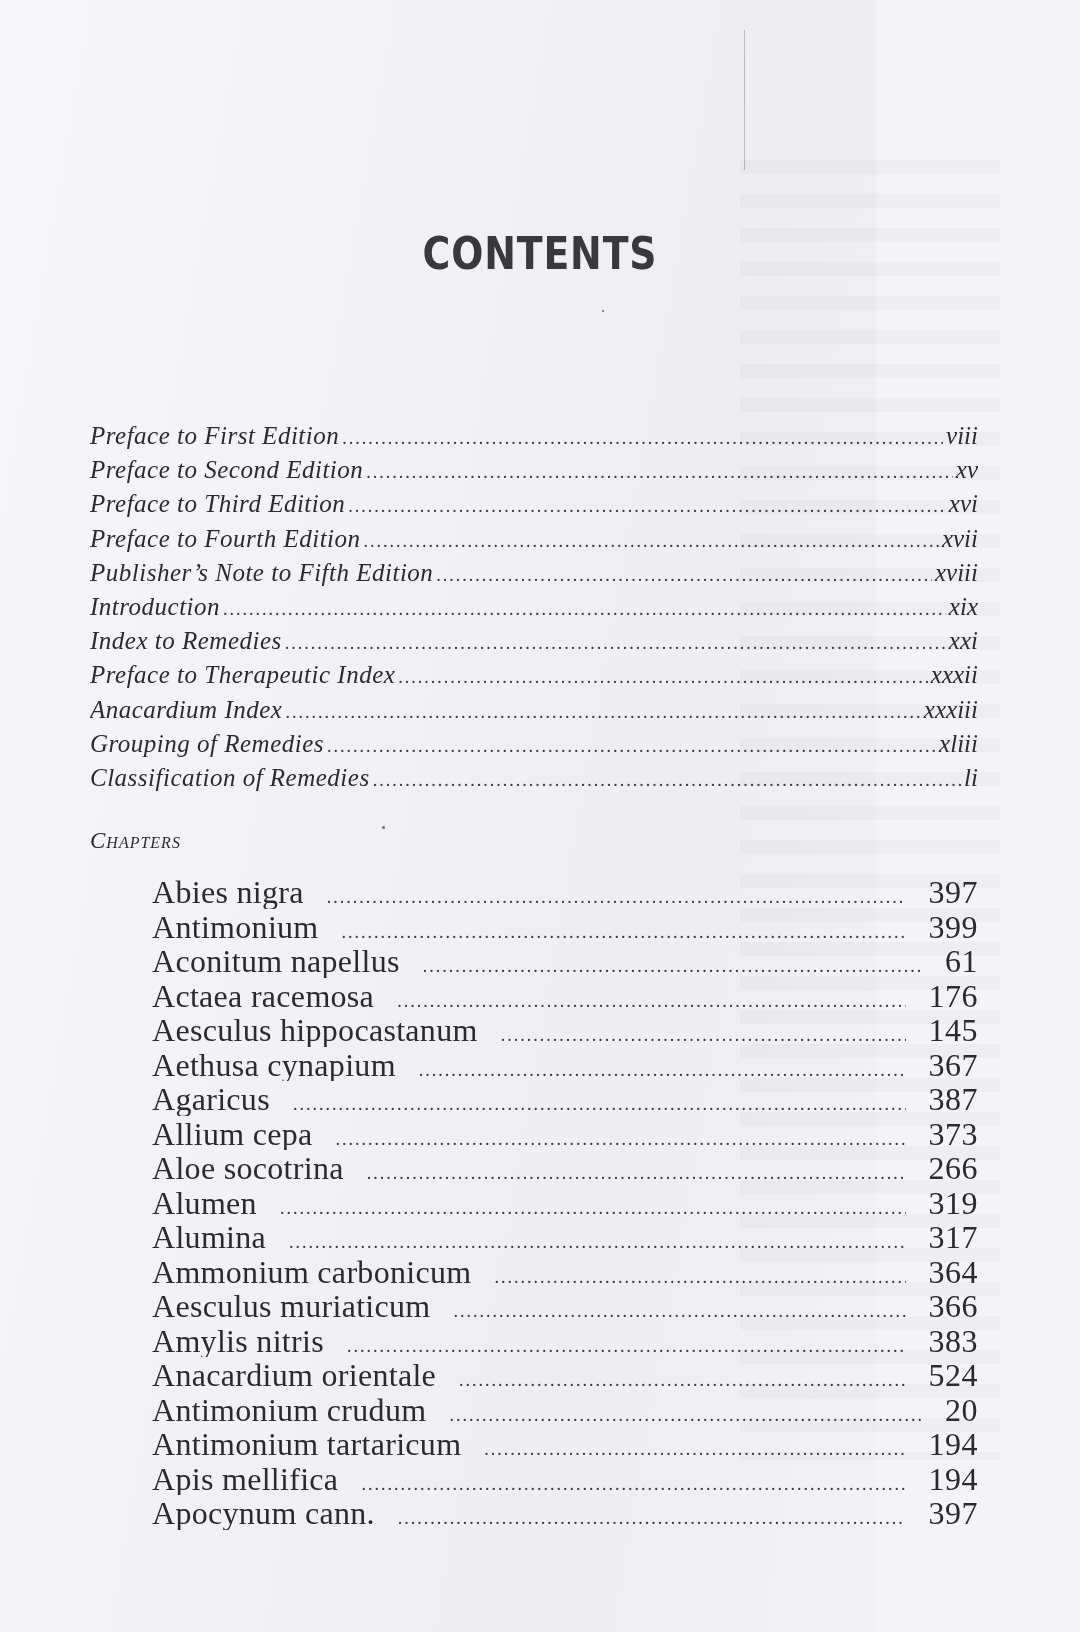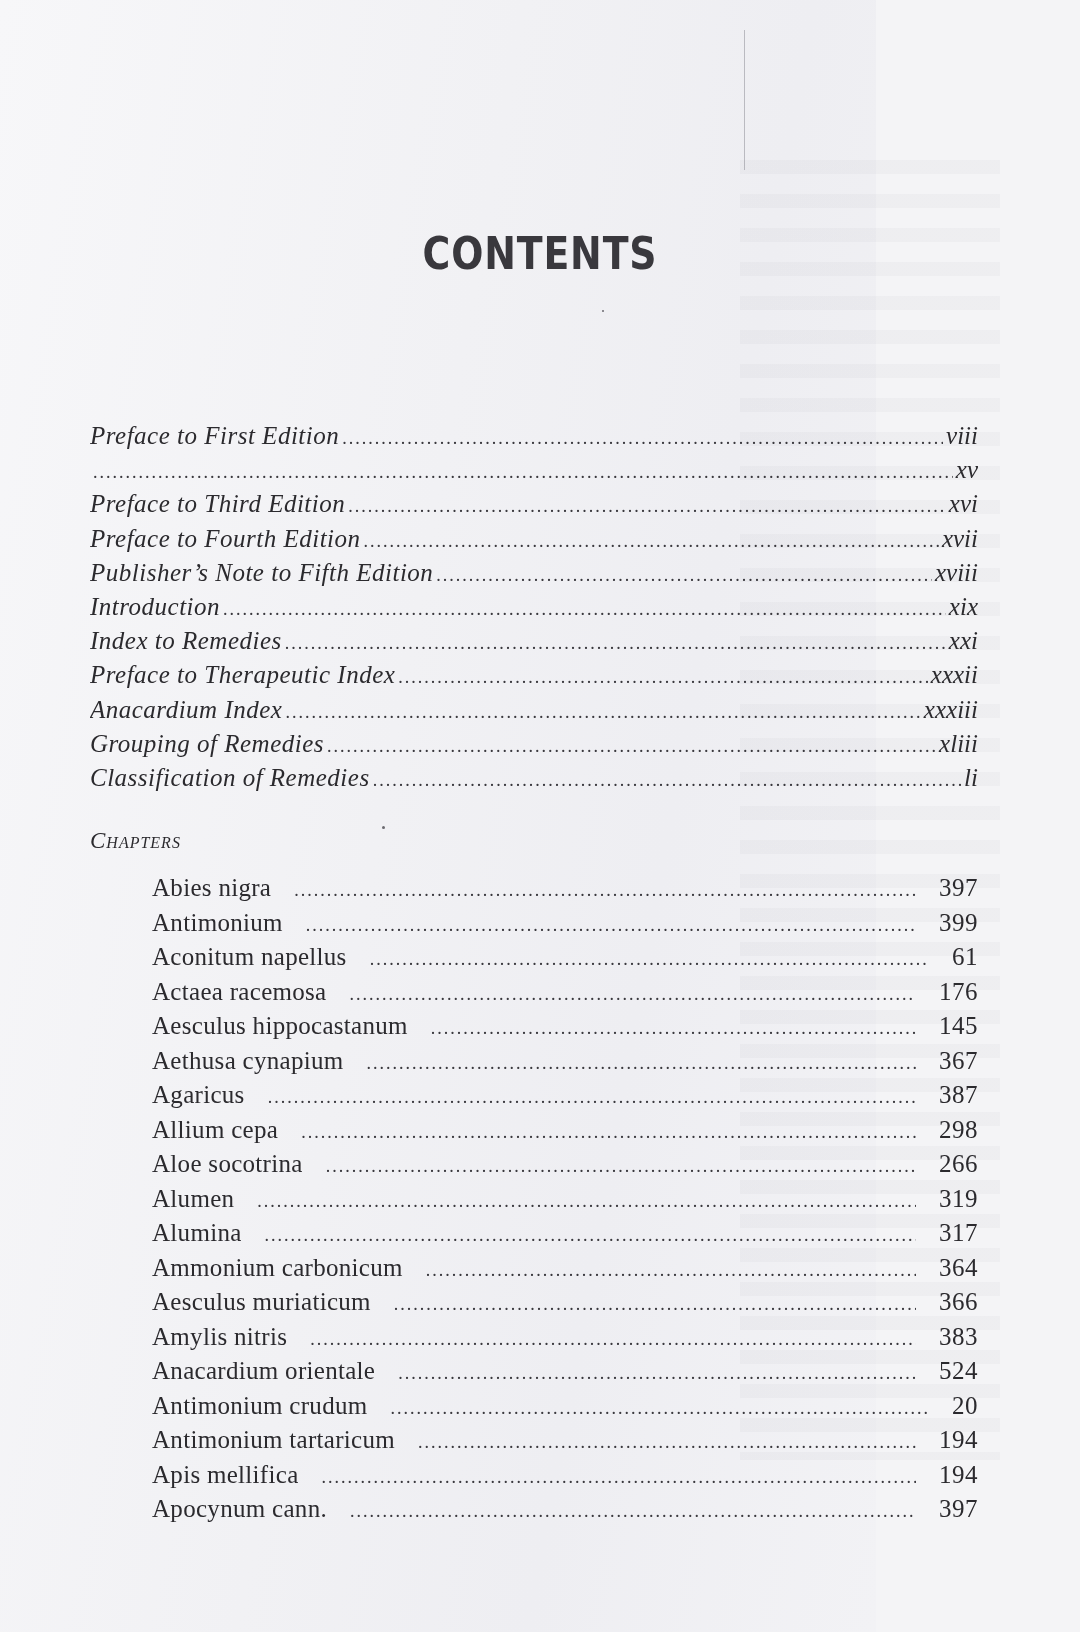--- a/index.html
+++ b/index.html
@@ -49,41 +49,42 @@
     content: "........................................................................................................................................................................................................................................";
   }
   .page-num { flex: 0 0 auto; text-align: right; }
   .chapters-heading {
     position: absolute; left: 90px; top: 828px;
     font-size: 23px; font-variant: small-caps; letter-spacing: 1px; font-style: italic;
   }
   .chapters {
     position: absolute; left: 152px; top: 874px; width: 826px;
   }
-  .chapters .row { font-size: 25px; height: 34.5px; gap: 20px; }
+  .chapters .row { font-size: 32px; height: 34.5px; gap: 20px; }
   .chapters .label { letter-spacing: 0.3px; }
   .chapters .page-num { letter-spacing: 0.5px; }
   .speck { position: absolute; width: 3px; height: 3px; border-radius: 50%; background: #6b6a70; }
 </style>
 </head>
 <body>
 
 <div class="page">
   <div class="ghost"></div>
   <div class="crease"></div>
 
   <div class="title">CONTENTS</div>
 
   <div class="front">
     <div class="row">
         <span class="label">Preface to First Edition</span>
         <span class="leader"></span>
         <span class="page-num">viii</span>
       </div>
     <div class="row">
+        <span class="label">Preface to Second Edition</span>
         <span class="leader"></span>
         <span class="page-num">xv</span>
       </div>
     <div class="row">
         <span class="label">Preface to Third Edition</span>
         <span class="leader"></span>
         <span class="page-num">xvi</span>
       </div>
     <div class="row">
         <span class="label">Preface to Fourth Edition</span>
@@ -161,21 +162,21 @@
         <span class="page-num">367</span>
       </div>
     <div class="row">
         <span class="label">Agaricus</span>
         <span class="leader"></span>
         <span class="page-num">387</span>
       </div>
     <div class="row">
         <span class="label">Allium cepa</span>
         <span class="leader"></span>
-        <span class="page-num">298</span>
+        <span class="page-num">373</span>
       </div>
     <div class="row">
         <span class="label">Aloe socotrina</span>
         <span class="leader"></span>
         <span class="page-num">266</span>
       </div>
     <div class="row">
         <span class="label">Alumen</span>
         <span class="leader"></span>
         <span class="page-num">319</span>

